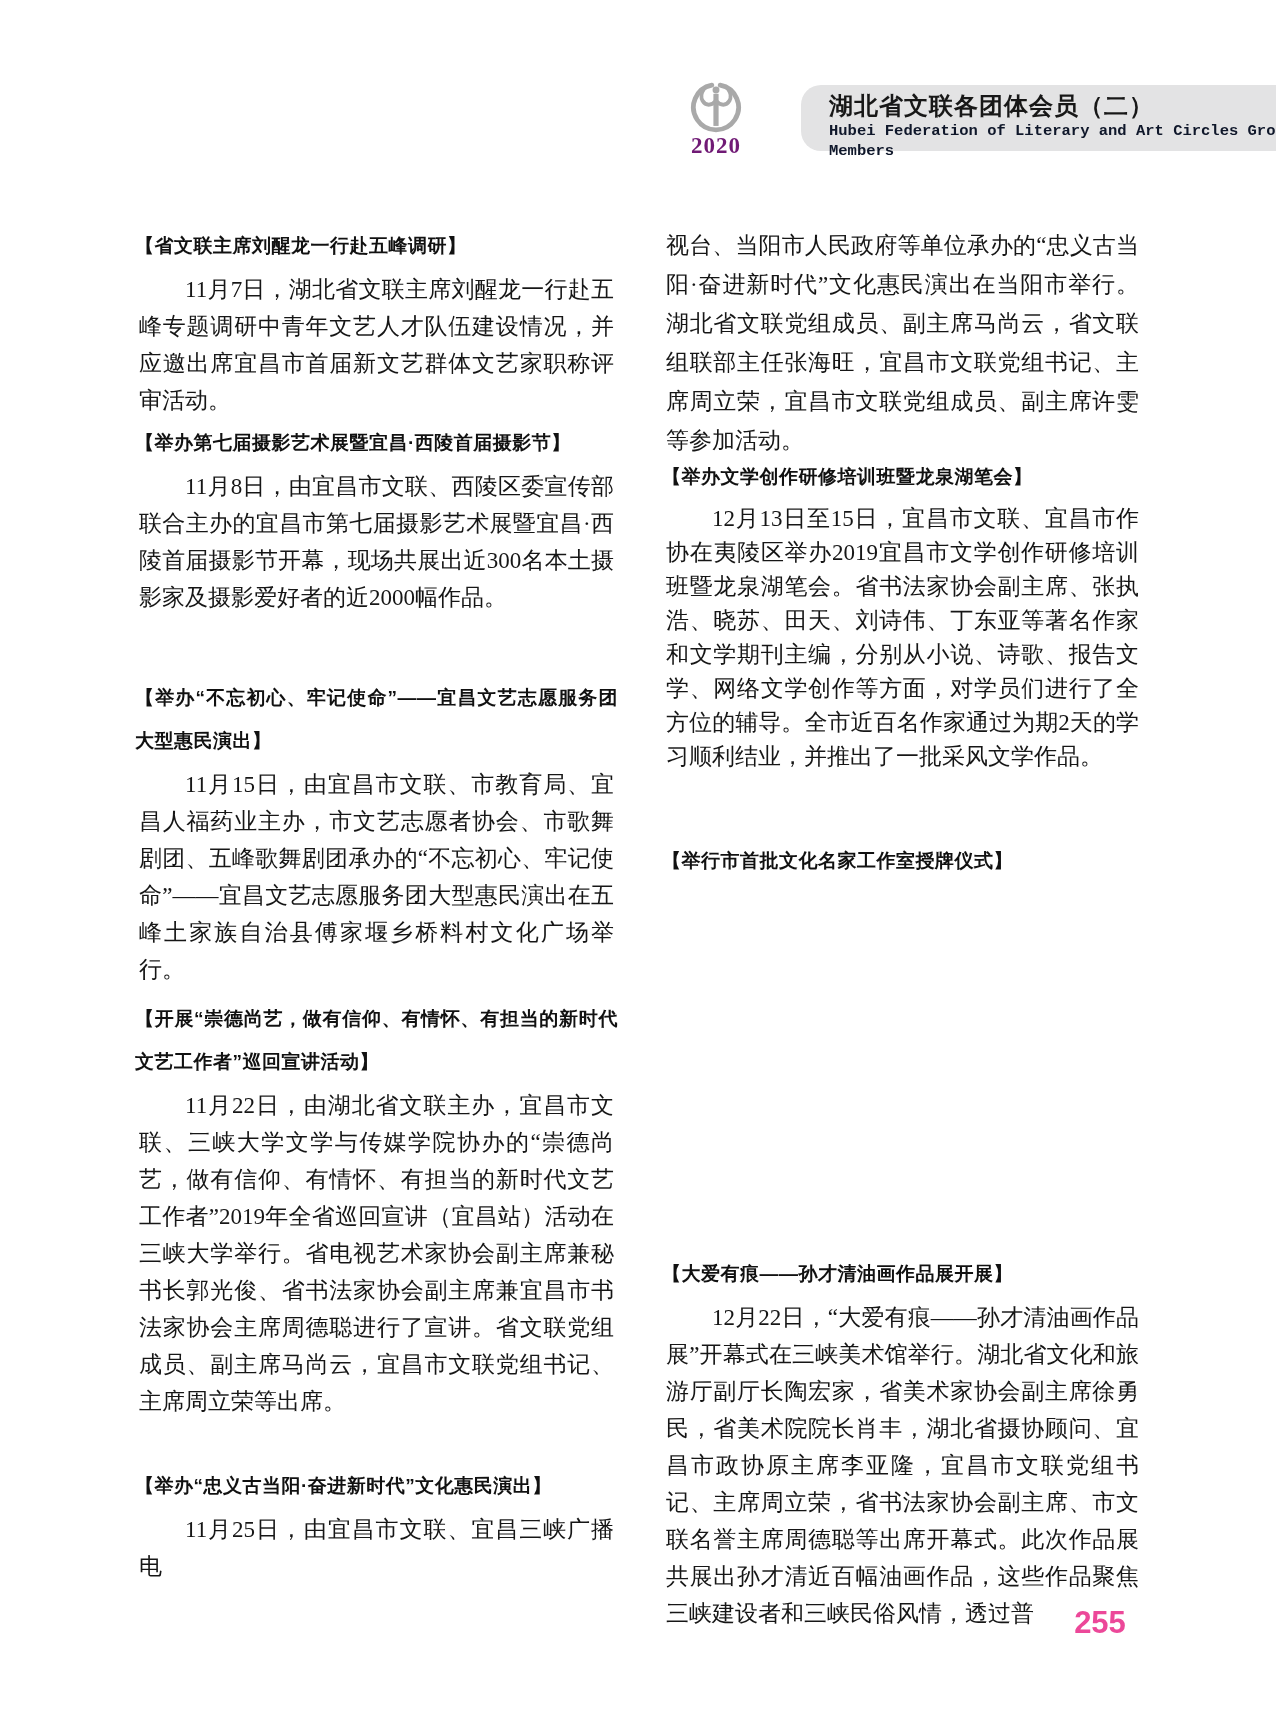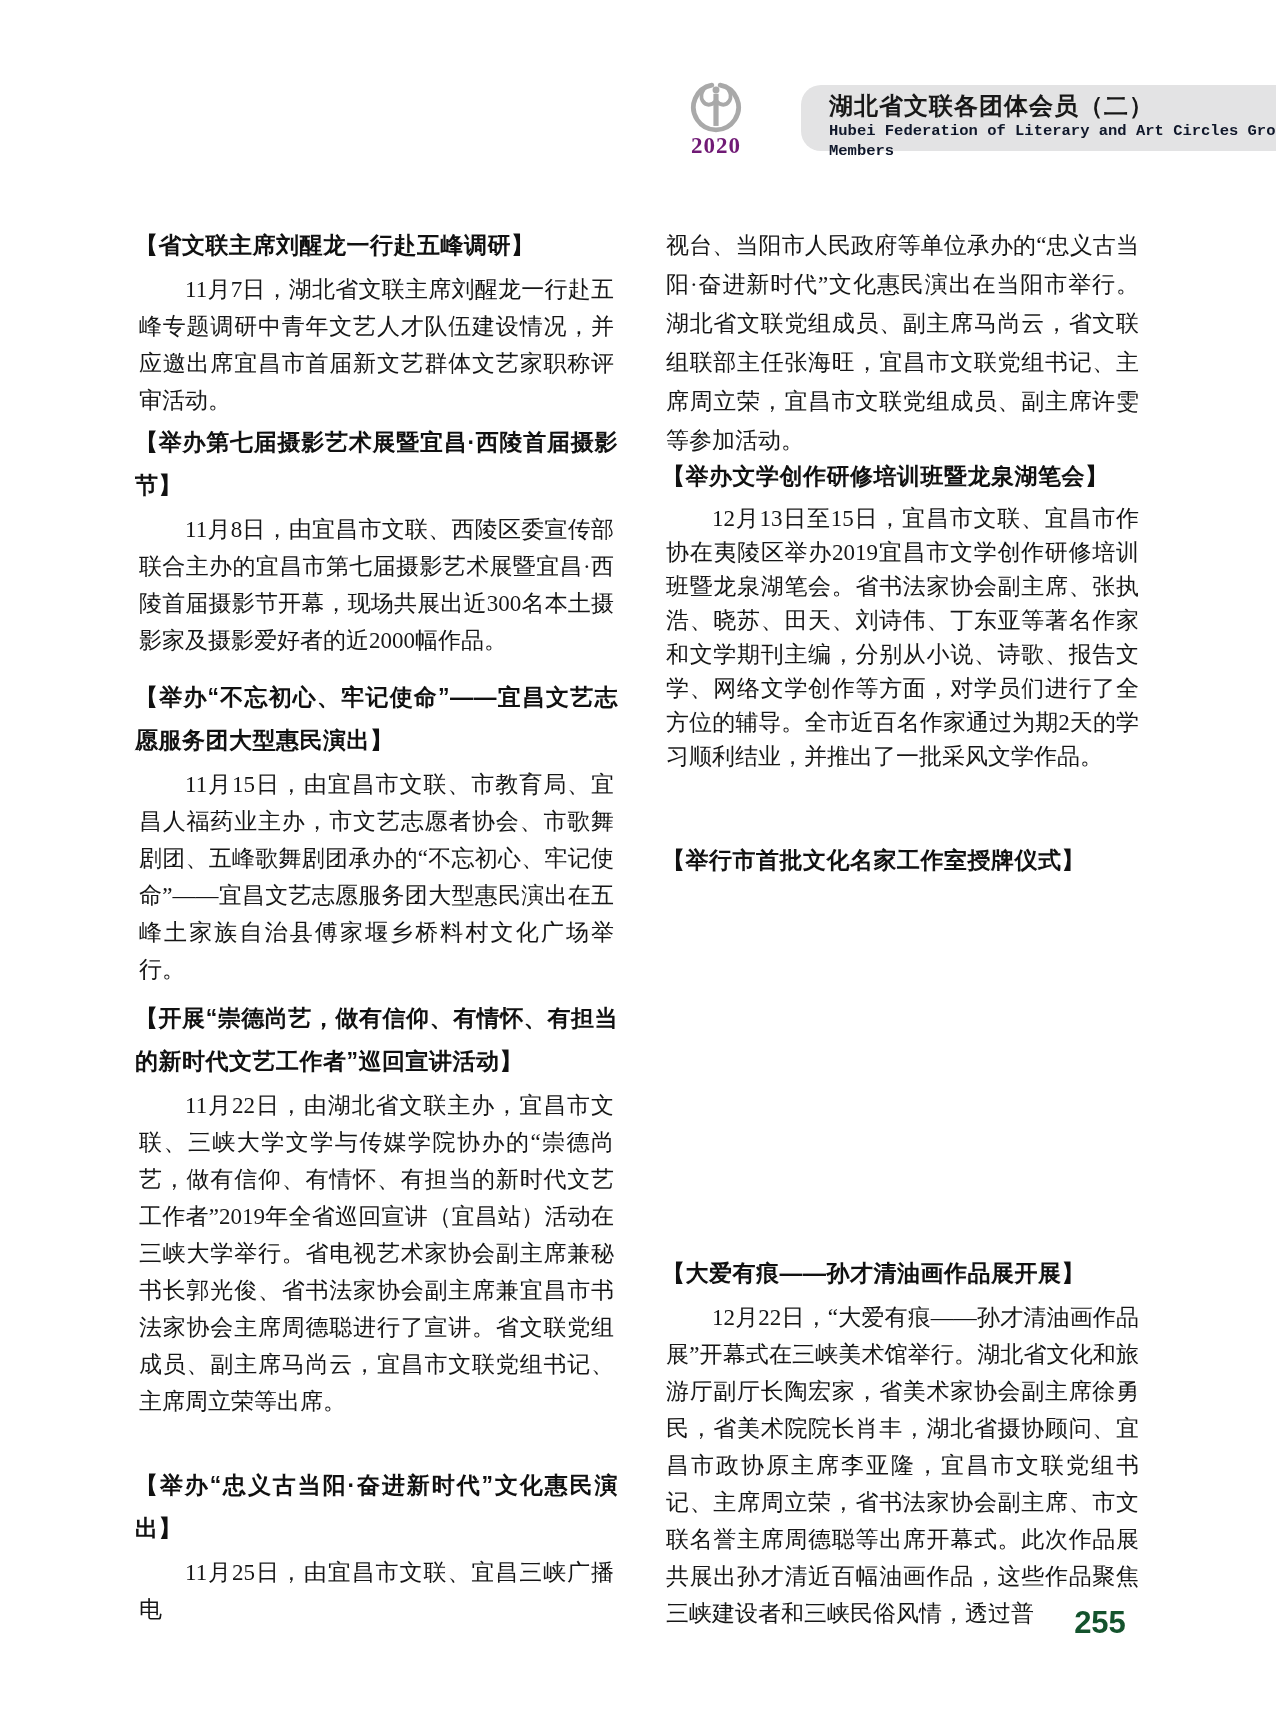--- a/index.html
+++ b/index.html
@@ -38,39 +38,39 @@
     font-weight:700;font-size:15.5px;line-height:20px;
     color:#0f172a;margin-top:1px;
   }
   
   .sec{position:absolute;text-align:justify;text-justify:inter-ideograph;}
   .col-l{left:135px;width:483px;}
   .col-r{left:662px;width:481px;}
   .h{
     margin:0;
     font-family:"Liberation Sans","DejaVu Sans",sans-serif;
-    font-weight:700;font-size:23px;line-height:43px;
+    font-weight:700;font-size:19px;line-height:43px;
     letter-spacing:.5px;color:#111;
     text-align:justify;
   }
   .b{
     margin:4px;
     font-size:23px;line-height:37px;
     text-indent:2em;
     color:#161616;
   }
   .b.noindent{text-indent:0;}
   .b.lh39{line-height:39px;}
   .b.lh34{line-height:34px;}
   
   .page-number{
     position:absolute;left:1060px;top:1605px;width:80px;
     text-align:center;
     font-family:"Liberation Sans","DejaVu Sans",sans-serif;
-    font-weight:900;font-size:31px;color:#14532d;
+    font-weight:900;font-size:31px;color:#ec4899;
   }
 </style>
 </head>
 <body>
 
 <div class="page">
 
   <svg class="logo" viewBox="0 0 60 60" aria-hidden="true">
 
     <path d="M 25.2,5.9 A 26,26 0 1 0 34.8,5.9" fill="none" stroke="#a9a9a9" stroke-width="5.5" stroke-linecap="round"></path>

